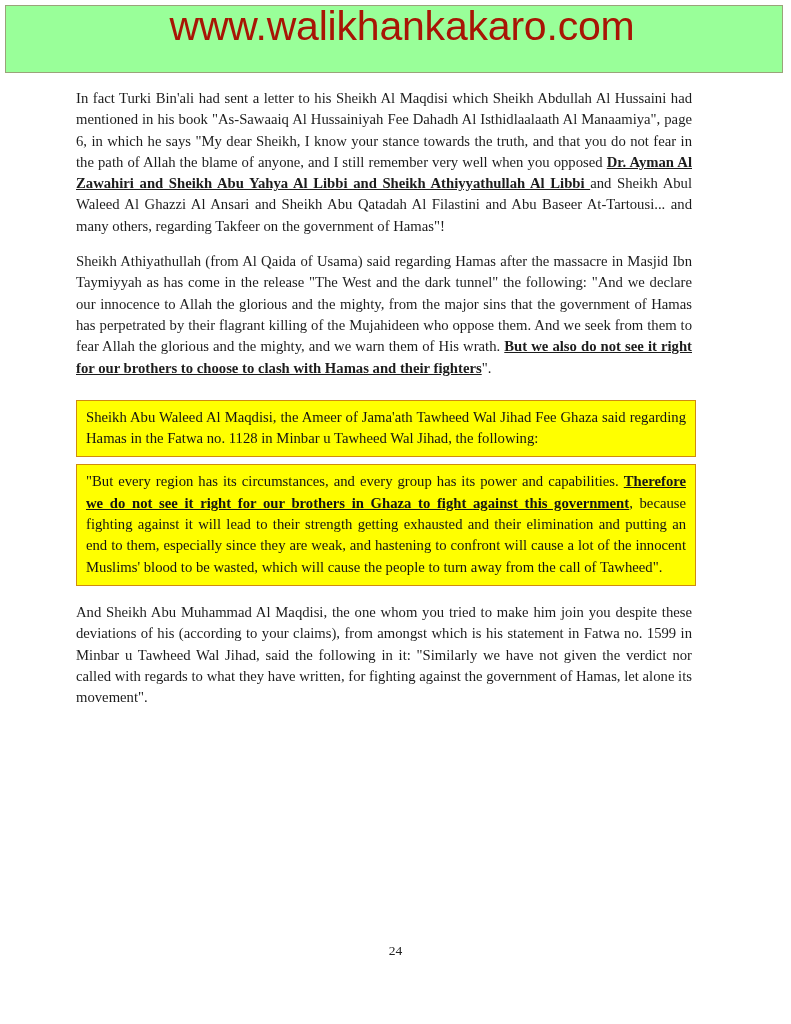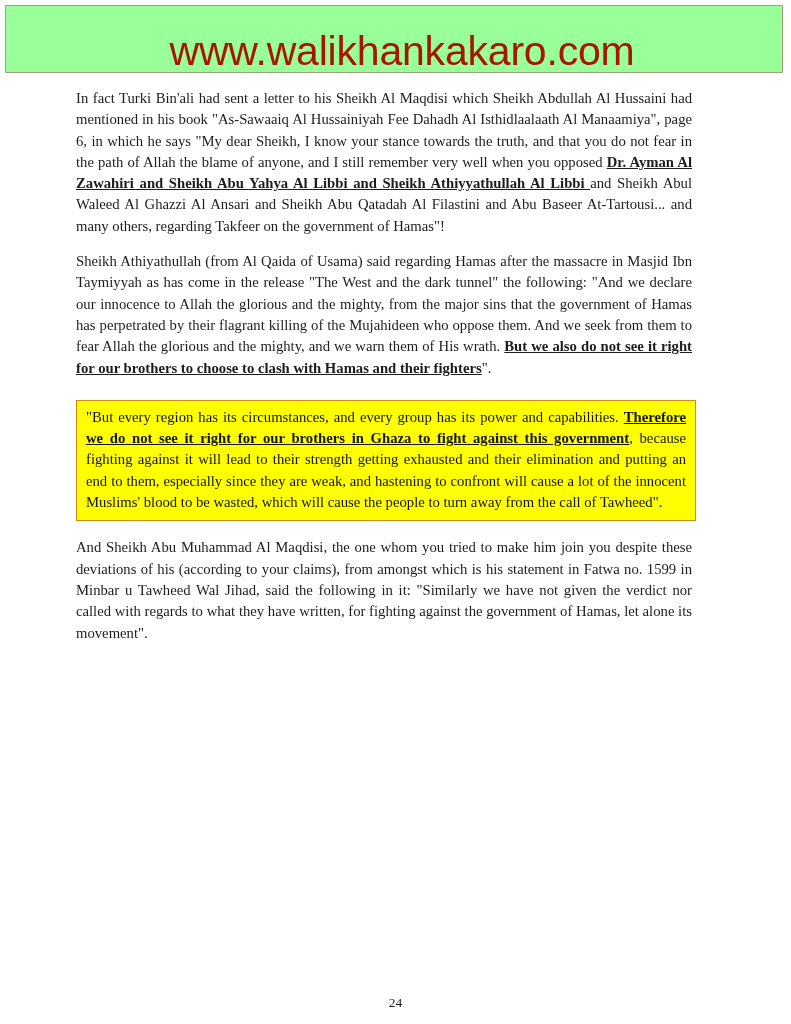--- a/index.html
+++ b/index.html
@@ -20,21 +20,21 @@
   .site-banner {
     position: absolute;
     left: 5px;
     top: 5px;
     width: 778px;
     height: 68px;
     box-sizing: border-box;
     background: #99ff99;
     border: 1px solid #9aa37a;
     display: flex;
-    align-items: flex-end;
+    align-items: flex-start;
     justify-content: center;
   }
   .site-banner-text {
     font-family: "Liberation Sans", "DejaVu Sans", sans-serif;
     font-size: 41px;
     line-height: 1;
     color: #a81505;
     letter-spacing: -0.2px;
     white-space: nowrap;
     padding-left: 16px;
@@ -84,21 +84,21 @@
     text-decoration: underline;
   }
 
   .spacer-before-boxes { height: 7px; }
   .spacer-after-boxes { height: 9px; }
 
   
   .page-number {
     position: absolute;
     left: 0;
-    top: 995px;
+    top: 943px;
     width: 791px;
     text-align: center;
     font-size: 13.5px;
     color: #222222;
     font-family: "Liberation Serif", "DejaVu Serif", serif;
   }
 </style>
 </head>
 <body>
 
@@ -107,20 +107,23 @@
 </div>
 
 <div class="doc-column">
 
   <p class="para" id="para-1"><span>In fact Turki Bin'ali had sent a letter to his Sheikh Al Maqdisi which Sheikh Abdullah Al Hussaini had mentioned in his book "As-Sawaaiq Al Hussainiyah Fee Dahadh Al Isthidlaalaath Al Manaamiya", page 6, in which he says "My dear Sheikh, I know your stance towards the truth, and that you do not fear  in the path of Allah the blame of anyone, and I still remember very well when you opposed </span><span class="bu">Dr. Ayman Al Zawahiri and Sheikh Abu Yahya Al Libbi and Sheikh Athiyyathullah Al Libbi </span><span>and Sheikh Abul Waleed Al Ghazzi Al Ansari and Sheikh Abu Qatadah Al Filastini and Abu Baseer At-Tartousi... and many others, regarding Takfeer on the government of Hamas"!</span></p>
 
   <p class="para" id="para-2"><span>Sheikh Athiyathullah (from Al Qaida of Usama) said regarding Hamas after the massacre in Masjid Ibn Taymiyyah as has come in the release "The West and the dark tunnel" the following: "And we declare our innocence to Allah the glorious and the mighty, from the major sins that the government of Hamas has perpetrated by their flagrant killing of the Mujahideen who oppose them. And we seek from them to fear Allah the glorious and the mighty, and we warn them of His wrath. </span><span class="bu">But we also do not see it right for our brothers to choose to clash with Hamas and their fighters</span><span>".</span></p>
 
   <div class="spacer-before-boxes"></div>
 
+  <div class="hl-box">
+    <p id="hl-1"><span>Sheikh Abu Waleed Al Maqdisi, the Ameer of Jama'ath Tawheed Wal Jihad Fee Ghaza said regarding Hamas in the Fatwa no. 1128 in Minbar u Tawheed Wal Jihad, the following:</span></p>
+  </div>
 
   <div class="hl-box">
     <p id="hl-2"><span> "But every region has its circumstances, and every group has its power and capabilities. </span><span class="bu">Therefore we do not see it right for our brothers in Ghaza to fight against this government</span><span>, because fighting against it will lead to their strength getting exhausted and their elimination and putting an end to them, especially since they are weak, and hastening to confront will cause a lot of the innocent Muslims' blood to be wasted, which will cause the people to turn away from the call of Tawheed".</span></p>
   </div>
 
   <div class="spacer-after-boxes"></div>
 
   <p class="para" id="para-3"><span>And Sheikh Abu Muhammad Al Maqdisi, the one whom you tried to make him join you despite these deviations of his (according to your claims), from amongst which is his statement in Fatwa no. 1599 in Minbar u Tawheed Wal Jihad, said the following in it: "Similarly we have not given the verdict nor called with regards to what they have written, for fighting against the government of Hamas, let alone its movement".</span></p>
 
 </div>

